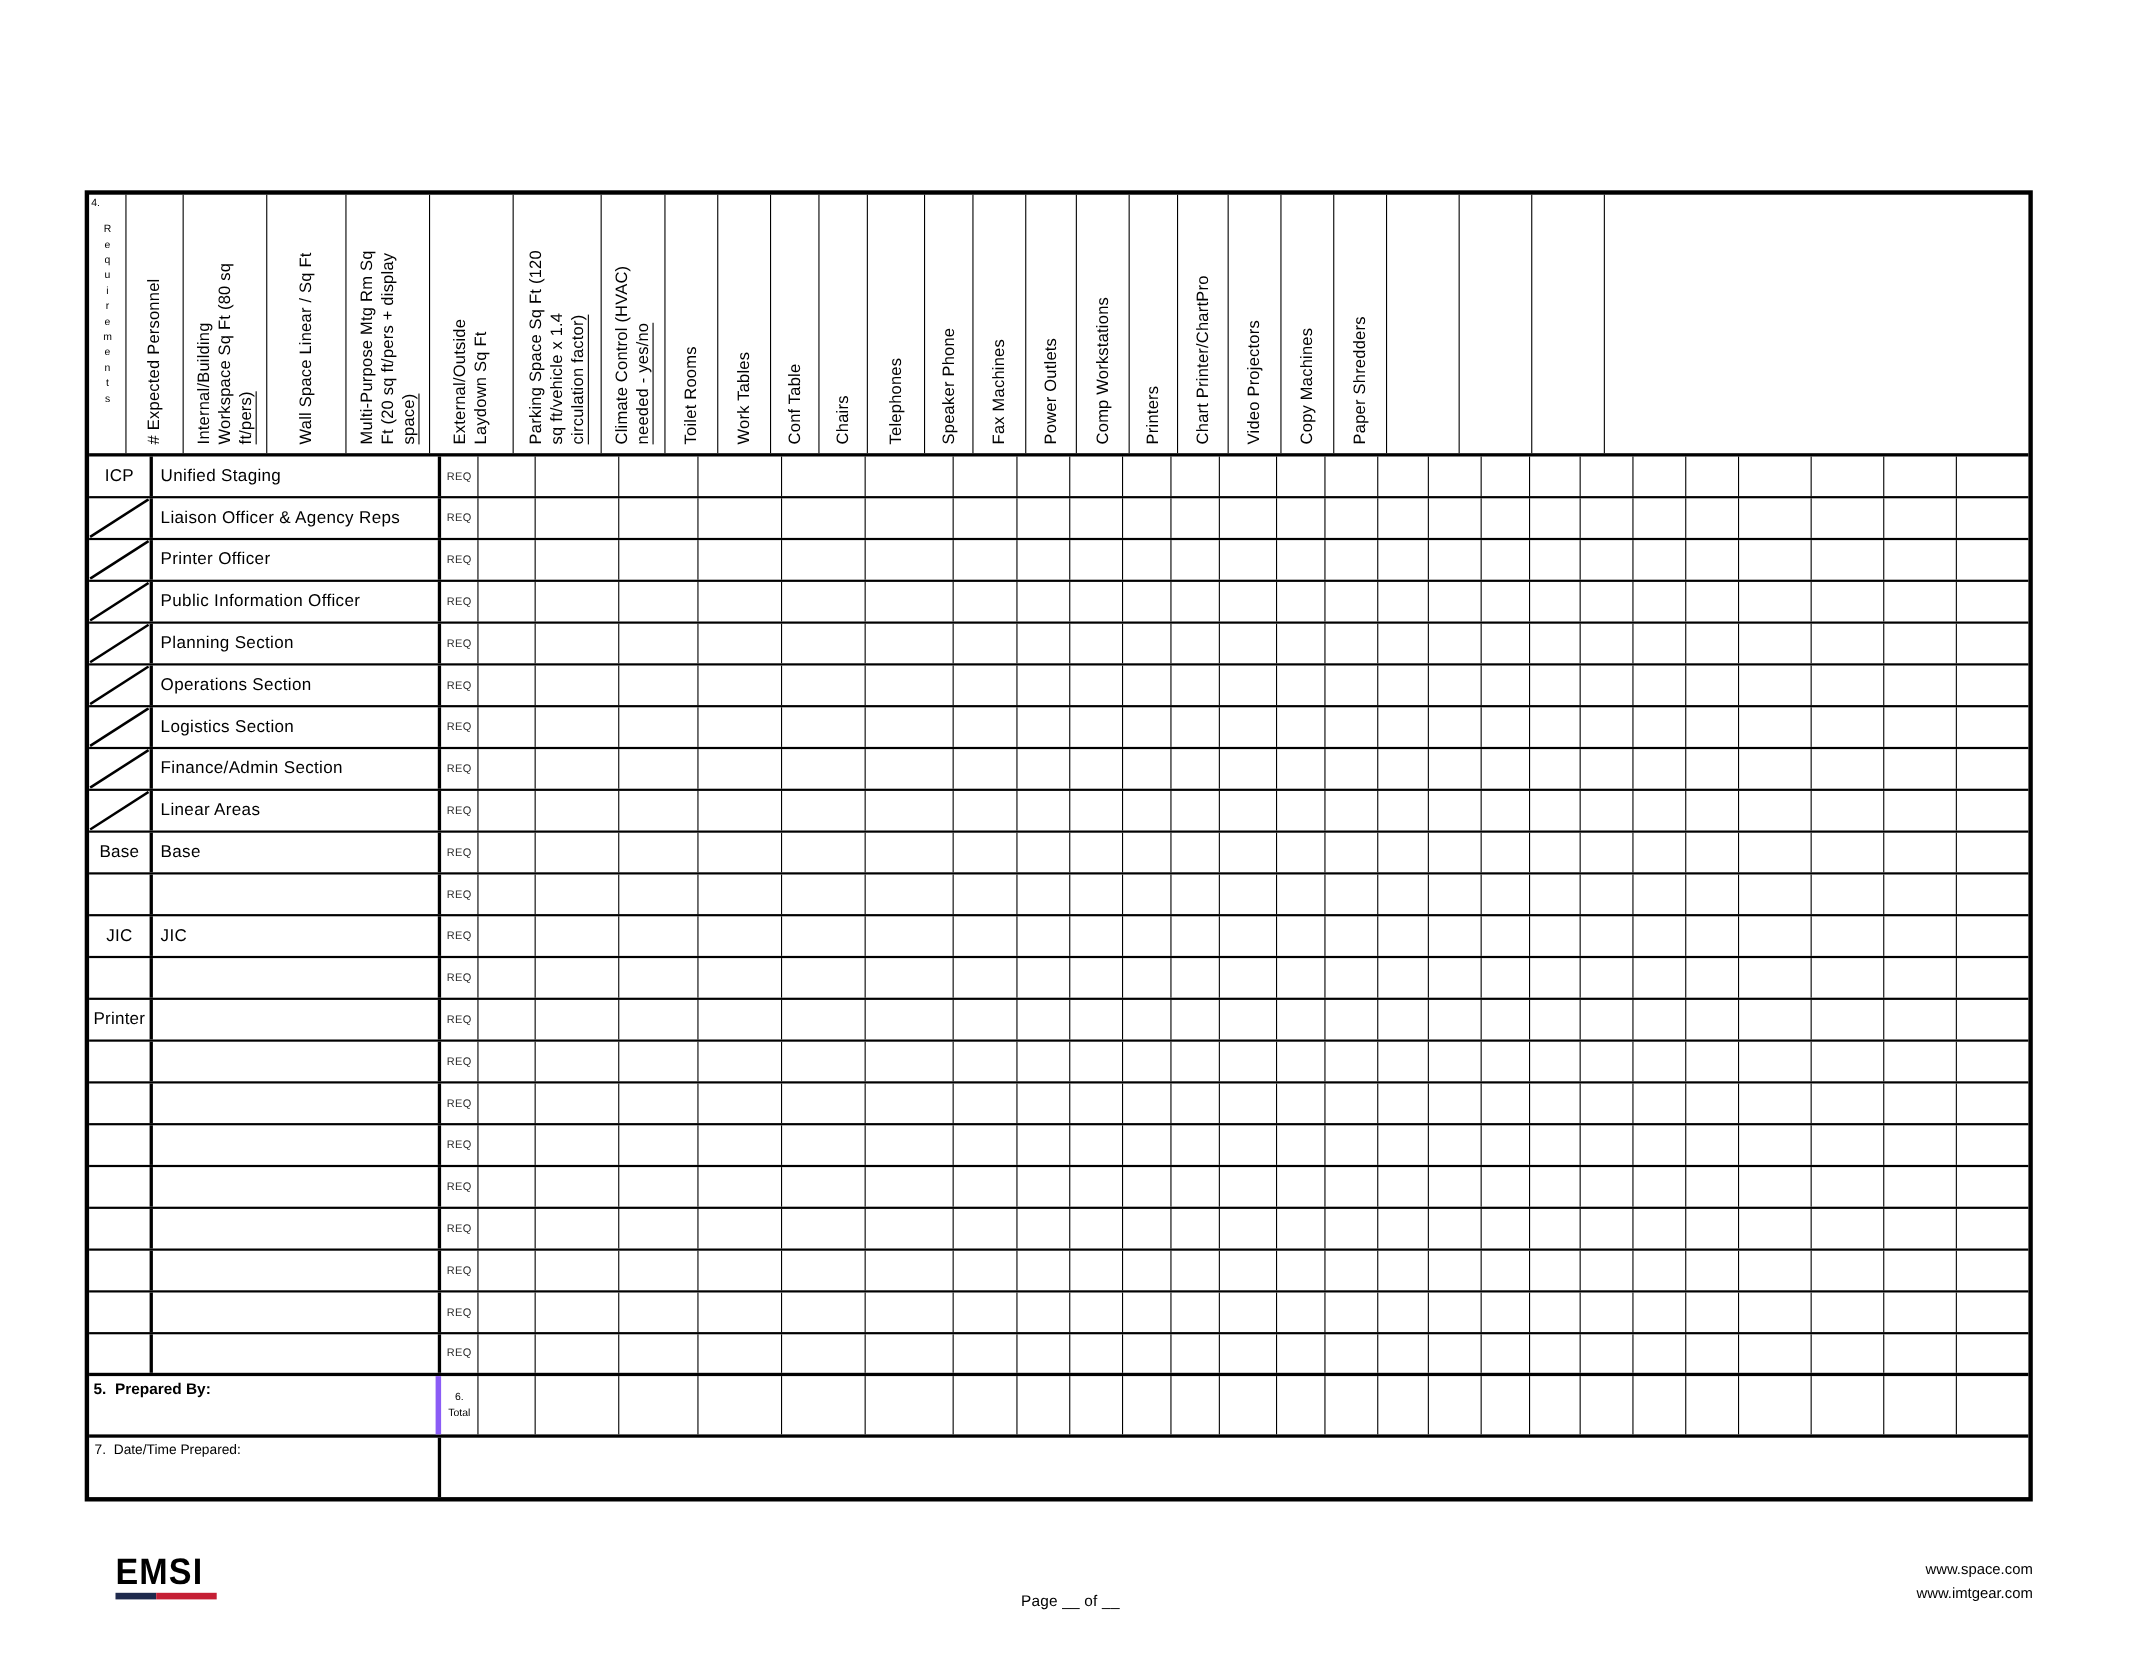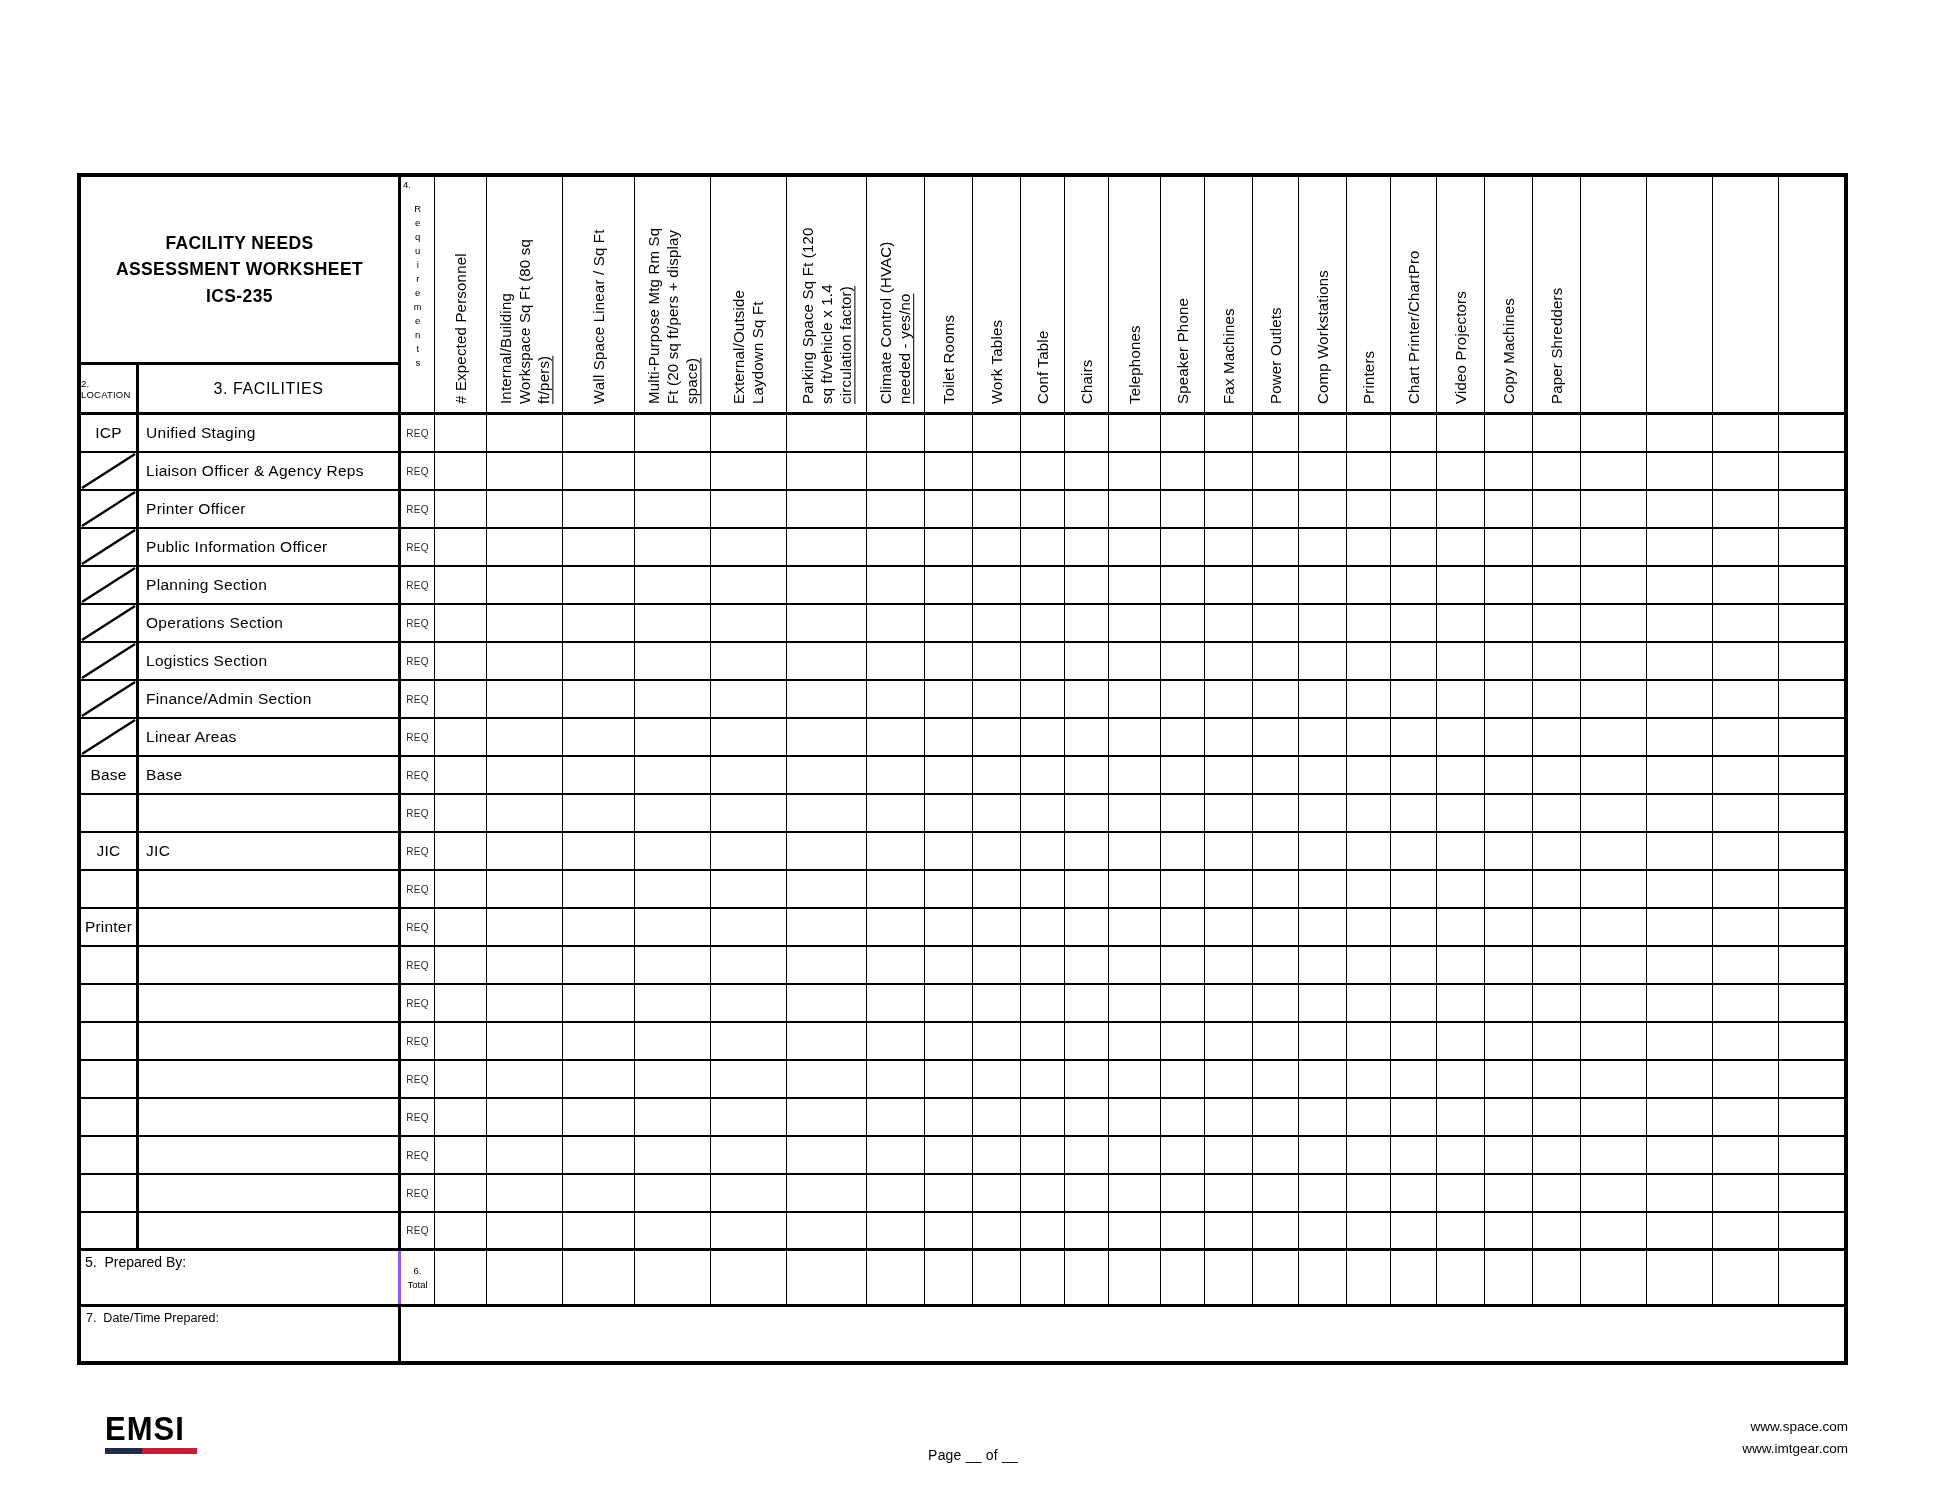--- a/index.html
+++ b/index.html
@@ -52,52 +52,41 @@
   .row.row-last { border-bottom:3px solid #000; }
   .loc-c { width:58px; flex:none; border-right:3px solid #000; display:flex; align-items:center; justify-content:center; font-size:15.5px; letter-spacing:.2px; position:relative; overflow:hidden; }
   .loc-c svg { position:absolute; inset:0; width:100%; height:100%; display:block; }
   .fac-c { width:262px; flex:none; border-right:3px solid #000; display:flex; align-items:center; padding-left:7px; font-size:15.5px; letter-spacing:.3px; white-space:nowrap; overflow:hidden; }
   .req-c { width:34px; flex:none; border-right:1px solid #000; display:flex; align-items:center; justify-content:center; font-size:10px; color:#2b2b2b; letter-spacing:.3px; }
   .val-c { flex:none; border-right:1px solid #000; }
   .val-c.lastcol { border-right:none; flex:1 1 auto; }
 
   
   .prep-row { height:56px; flex:none; display:flex; border-bottom:3px solid #000; }
-  .prep-left { width:320px; flex:none; border-right:3px solid #8b5cf6; padding:3px 4px; font-weight:normal; font-size:14px; white-space:pre; }
+  .prep-left { width:320px; flex:none; border-right:5px solid #8b5cf6; padding:3px 4px; font-weight:bold; font-size:14px; white-space:pre; }
   .total-c { width:34px; flex:none; border-right:1px solid #000; display:flex; flex-direction:column; align-items:center; justify-content:center; font-size:9.5px; line-height:1.4; }
   .dt-row { flex:1; display:flex; }
   .dt-left { width:320px; flex:none; border-right:3px solid #000; padding:4px 5px; font-size:12.5px; white-space:pre; }
   .comments-c { flex:1; padding:4px 7px; font-size:12.5px; white-space:pre; }
 
   
   .logo { position:absolute; left:105px; top:1412px; }
   .logo-text { font-weight:bold; font-size:31px; line-height:1; letter-spacing:1px; transform:scaleY(1.08); transform-origin:top left; }
   .logo-bar { display:flex; height:6px; margin-top:5px; width:92px; }
   .logo-bar .b1 { width:40%; }
   .logo-bar .b2 { flex:1; }
   .page-label { position:absolute; top:1447px; left:0; width:1946px; text-align:center; font-size:14px; letter-spacing:.2px; }
   .urls { position:absolute; top:1416px; right:98px; text-align:right; font-size:13.5px; line-height:1.6; }
 </style>
 </head>
 <body>
 
 <div class="sheet">
 
   <div class="hdr">
-    <div class="hdr-left">
-      <div class="title-box">
-        <div class="title-line">FACILITY NEEDS</div>
-        <div class="title-line">ASSESSMENT WORKSHEET</div>
-        <div class="title-line">ICS-235</div>
-      </div>
-      <div class="locfac">
-        <div class="loc-h">2. LOCATION</div>
-        <div class="fac-h">3. FACILITIES</div>
-      </div>
-    </div>
 
     <div class="req-h">
       <div class="req-num">4.</div>
       <div class="req-vert">Requirements</div>
     </div>
 
     <div class="colhdrs" id="colhdrs">
         <div class="col-h" style="width: 52px;">
           <div class="rot">
             <span># Expected Personnel</span>

